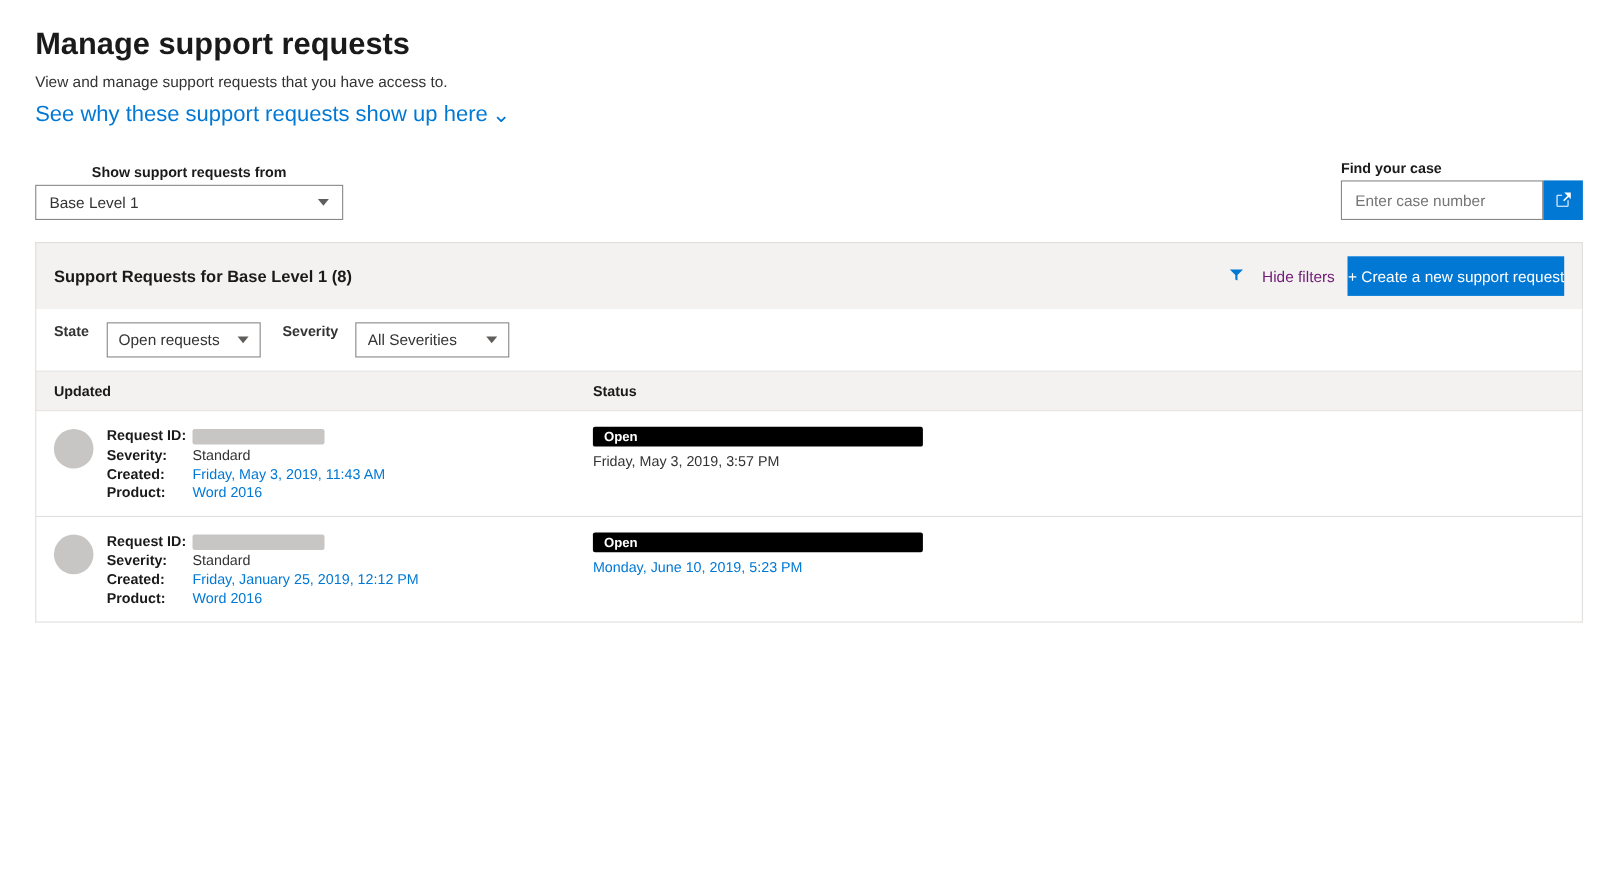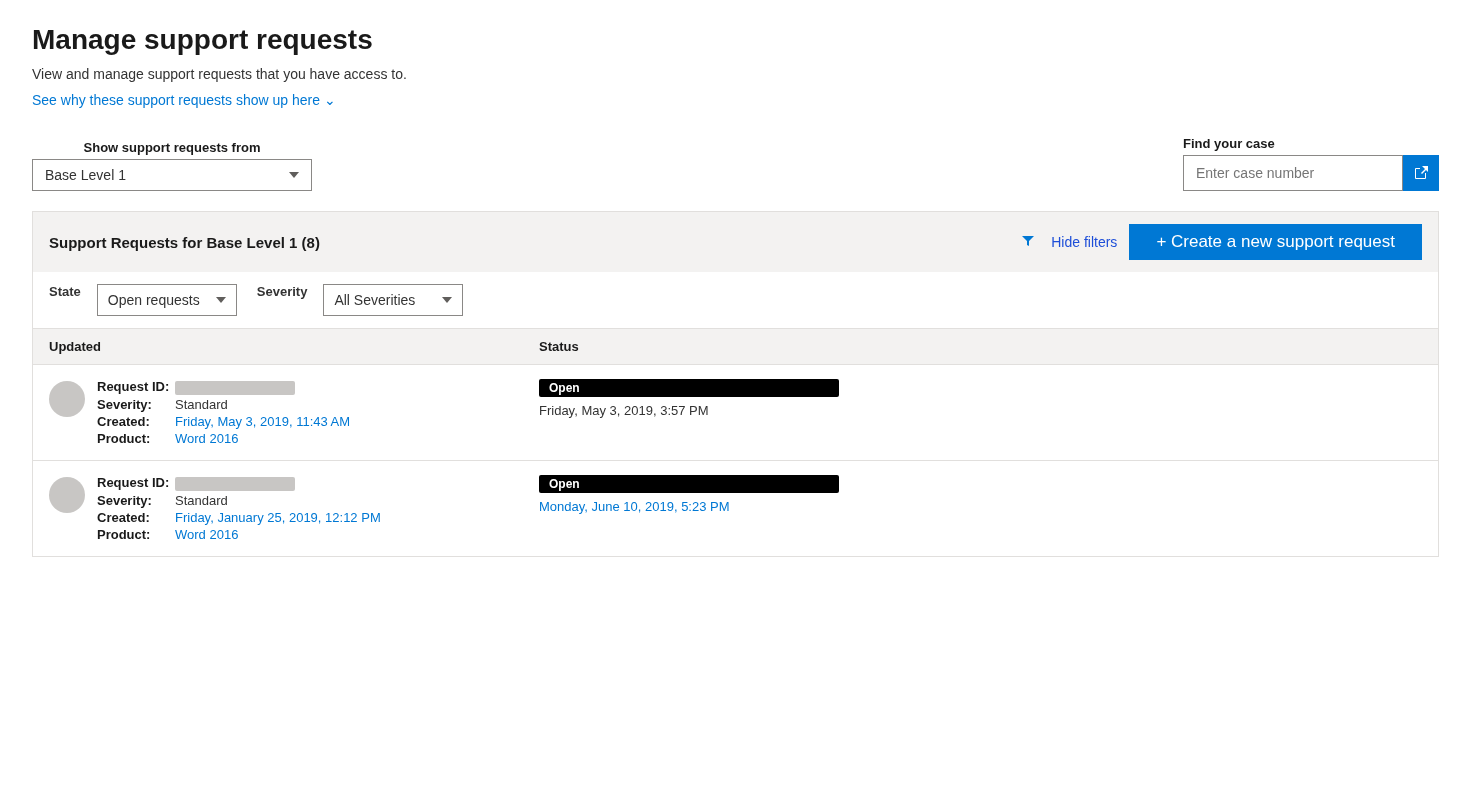--- a/index.html
+++ b/index.html
@@ -16,21 +16,21 @@
       margin-bottom: 10px;
       color: #1a1a1a;
     }
     .subtitle {
       font-size: 14px;
       color: #333;
       margin-bottom: 10px;
     }
     .see-why-link {
       color: #0078d4;
-      font-size: 14px;
+      font-size: 20px;
       cursor: pointer;
       display: inline-flex;
       align-items: center;
       gap: 4px;
       text-decoration: none;
       margin-bottom: 28px;
     }
     .filters-row {
       display: flex;
       align-items: flex-end;
@@ -74,21 +74,21 @@
     }
     .find-case-input-row {
       display: flex;
       align-items: center;
     }
     .find-case-input {
       border: 1px solid #8a8886;
       padding: 6px 12px;
       font-size: 14px;
       height: 36px;
-      width: 220px;
+      width: 184px;
       outline: none;
       color: #999;
     }
     .find-case-btn {
       background: #0078d4;
       border: none;
       width: 36px;
       height: 36px;
       display: flex;
       align-items: center;
@@ -117,33 +117,33 @@
       color: #1a1a1a;
     }
     .header-actions {
       display: flex;
       align-items: center;
       gap: 12px;
     }
     .hide-filters-btn {
       background: none;
       border: none;
-      color: #1d4ed8;
+      color: #701a75;
       cursor: pointer;
       font-size: 14px;
       display: flex;
       align-items: flex-start;
       gap: 16px;
     }
     .create-btn {
       background: #0078d4;
       color: #fff;
       border: none;
-      padding: 8px 27px;
-      font-size: 17px;
+      padding: 8px 0;
+      font-size: 14px;
       cursor: pointer;
       height: 36px;
       white-space: nowrap;
     }
     .filter-bar {
       border: 1px solid #e1dfdd;
       border-top: none;
       padding: 12px 16px;
       display: flex;
       gap: 20px;

